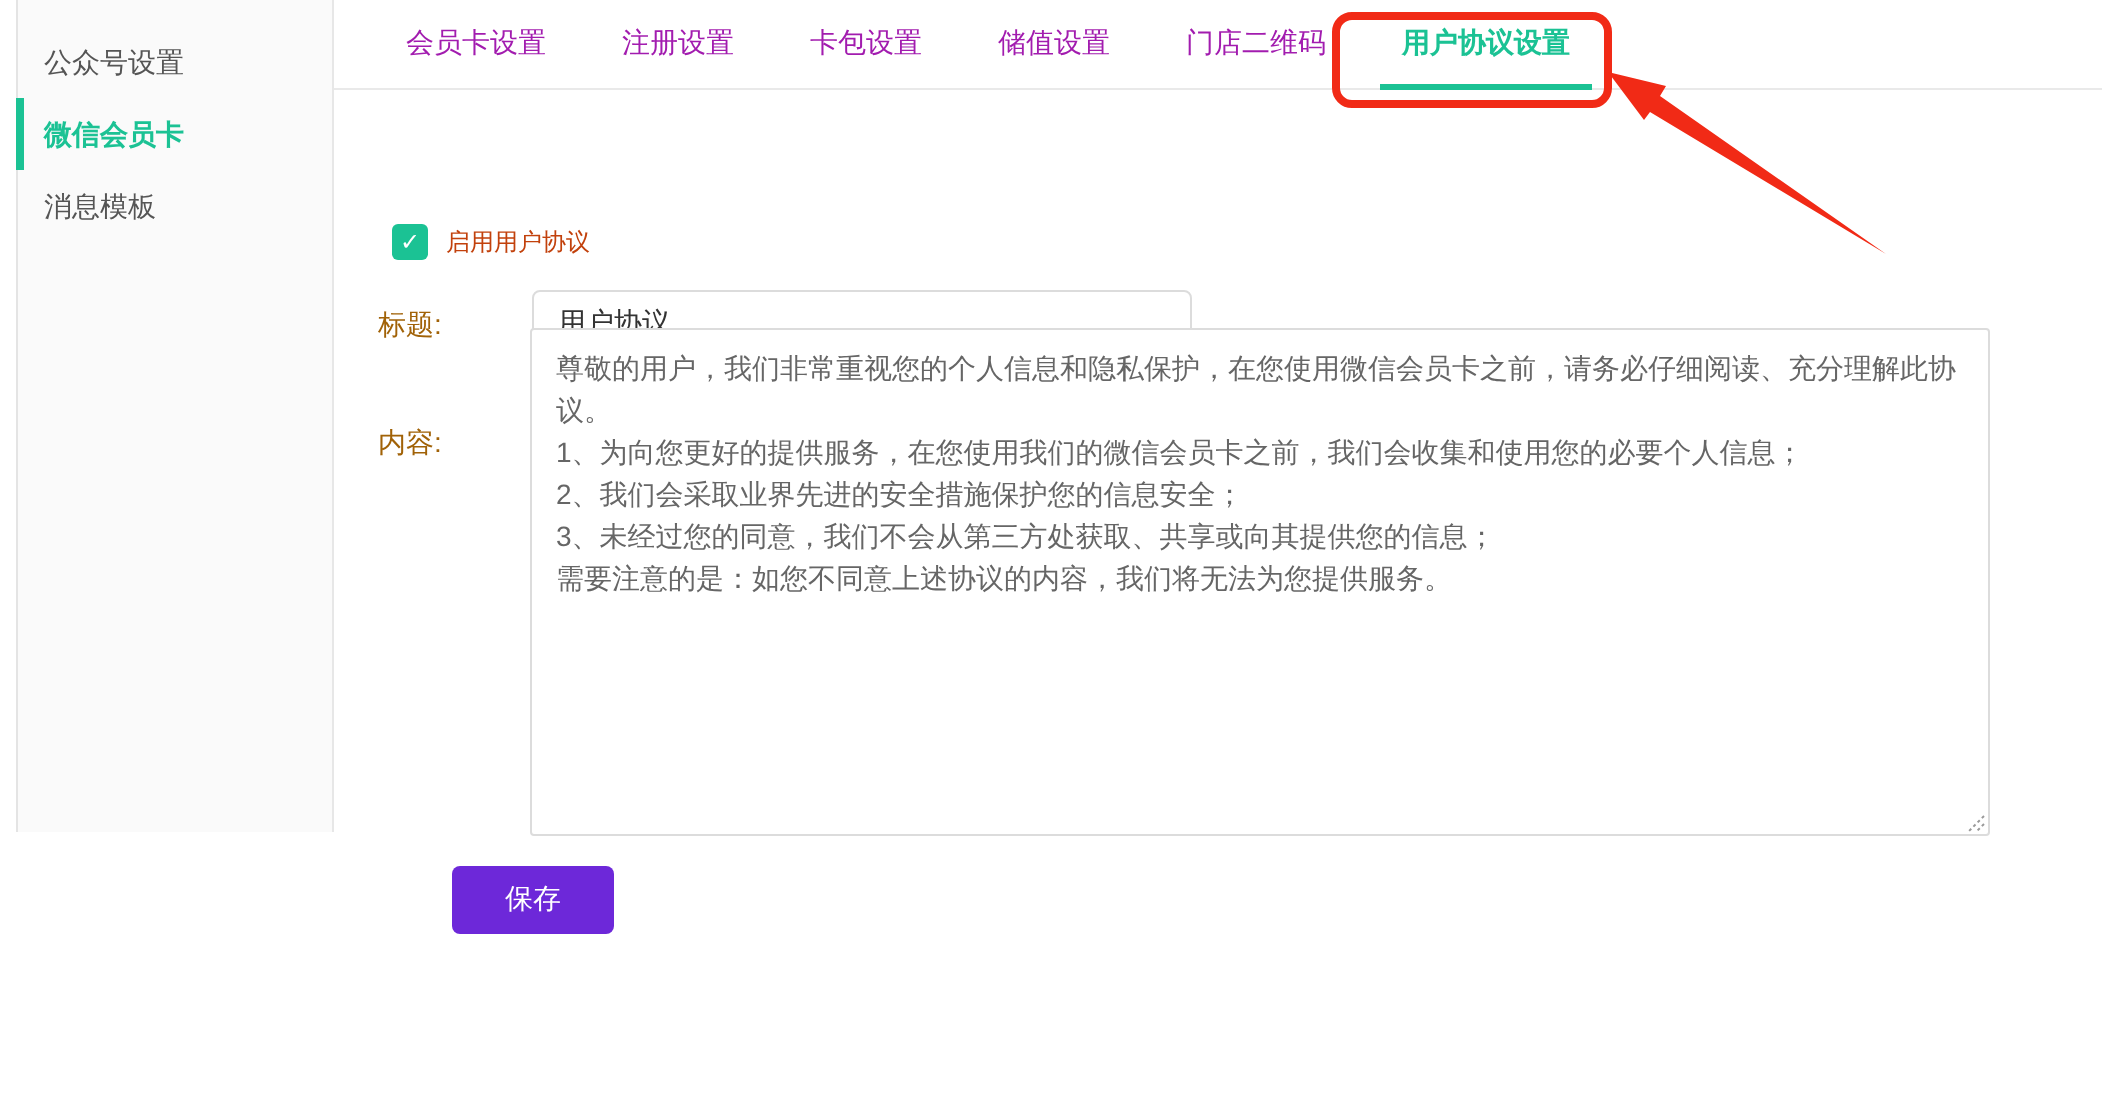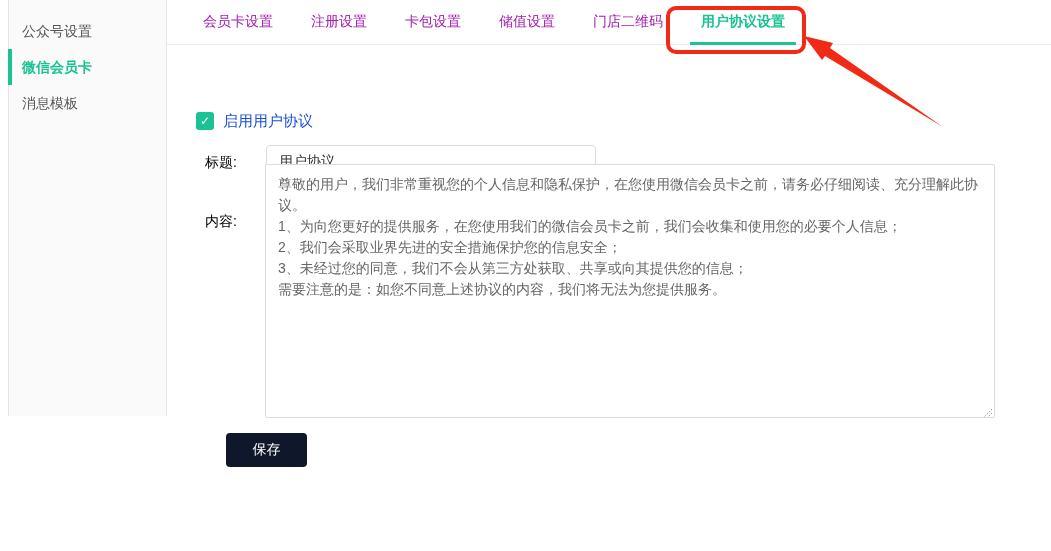--- a/index.html
+++ b/index.html
@@ -51,25 +51,25 @@
   
   .form { position: absolute; left: 0; top: 45px; right: 0; bottom: 0; }
 
   .checkbox {
     position: absolute; left: 29px; top: 67px; width: 18px; height: 18px;
     background: #1bc294; border-radius: 3px; cursor: pointer;
     color: #fff; font-size: 12px; line-height: 18px; text-align: center;
   }
   .checkbox-label {
     position: absolute; left: 56px; top: 67px; line-height: 18px;
-    font-size: 15px; color: #1d4ed8;
+    font-size: 12px; color: #c2410c;
   }
 
   .field-label {
-    position: absolute; left: 38px; font-size: 14px; color: #000000;
+    position: absolute; left: 22px; font-size: 14px; color: #a16207;
   }
   .label-title { top: 100px; line-height: 34px; }
   .label-content { top: 166px; line-height: 21px; }
 
   .title-input {
     position: absolute; left: 99px; top: 100px; width: 330px; height: 34px;
     border: 1px solid #dcdcdc; border-radius: 4px;
     padding: 0 12px; font-size: 14px; color: #333;
     font-family: inherit; outline: none; background: #fff;
   }
@@ -82,21 +82,21 @@
     font-family: inherit; resize: none; outline: none; background: #fff;
     overflow: hidden; white-space: pre-wrap;
   }
   .resize-handle {
     position: absolute; right: 2px; bottom: 2px; width: 12px; height: 12px;
     cursor: nwse-resize;
   }
 
   .save-btn {
     position: absolute; left: 59px; top: 388px; width: 81px; height: 34px;
-    background: #0f172a; color: #fff; border: none; border-radius: 4px;
+    background: #6d28d9; color: #fff; border: none; border-radius: 4px;
     font-size: 14px; font-family: Liberation Mono, monospace; cursor: pointer;
   }
 
   
   .annotation-layer { position: absolute; left: 0; top: 0; width: 1051px; height: 551px; pointer-events: none; }
   .red-box {
     position: absolute; left: 666px; top: 6px; width: 140px; height: 48px;
     border: 4px solid #f12a16; border-radius: 10px;
   }
   .arrow-svg { position: absolute; left: 0; top: 0; }

